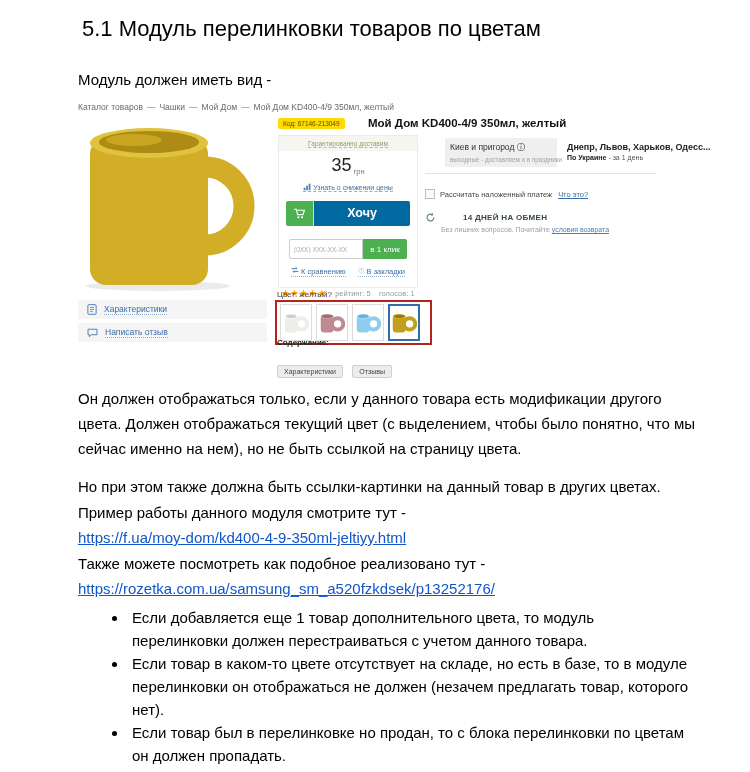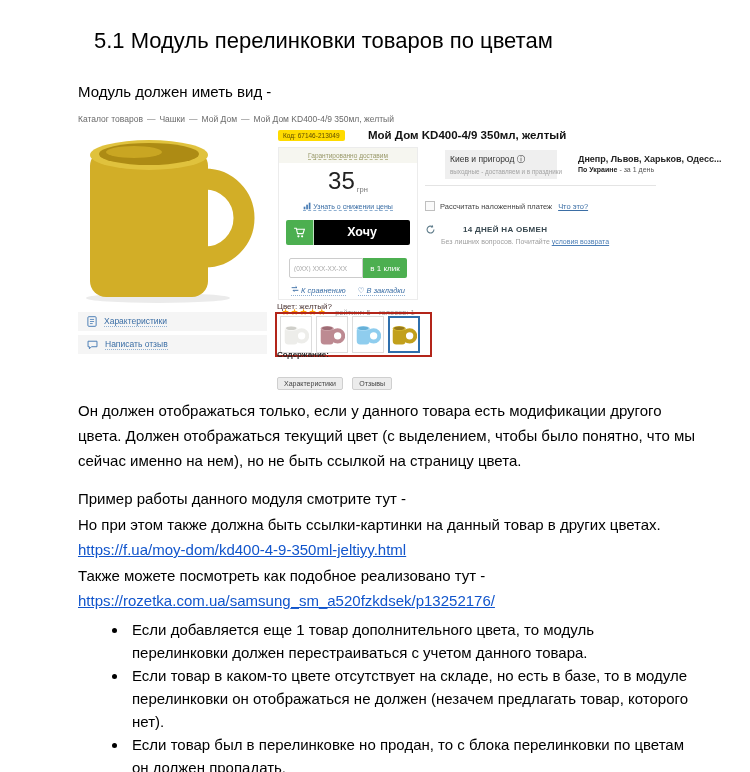--- a/index.html
+++ b/index.html
@@ -1,61 +1,61 @@
 <!DOCTYPE html>
 <html><head>
 <meta charset="utf-8">
 <style>
   html,body{margin:0;padding:0;}
   body{
     width:750px;height:772px;overflow:hidden;background:#ffffff;
     font-family:"Liberation Sans","DejaVu Sans",sans-serif;color:#000;
   }
   .doc{padding:12px 72px 0 78px;}
-  h1{font-size:22px;font-weight:400;margin:16px;line-height:26px;}
+  h1{font-size:22px;font-weight:400;margin:4px;line-height:26px;}
   .goal{margin:18px 0 0 0;font-size:15px;line-height:25px;}
   .b{font-weight:700;}
   .intro{margin:25px 0 0 0;font-size:15px;line-height:25px;}
 
   
   .shot{position:relative;width:580px;height:278px;margin-top:10px;font-family:"Liberation Sans","DejaVu Sans",sans-serif;}
   .crumbs{position:absolute;left:0;top:0;font-size:8.5px;color:#6a6a6a;white-space:nowrap;}
   .crumbs .sep{margin:0 4px;color:#8a8a8a;}
   .mug-photo{position:absolute;left:0;top:14px;width:190px;height:178px;}
   .badge{position:absolute;left:200px;top:16px;background:#ffdb00;color:#5f4c00;font-size:6.5px;padding:2px 5px;border-radius:2px;}
   .ptitle{position:absolute;left:290px;top:15px;font-size:11.5px;font-weight:700;color:#111;white-space:nowrap;}
 
   .pricecard{position:absolute;left:200px;top:33px;width:140px;height:153px;border:1px solid #ececec;background:#fff;box-sizing:border-box;text-align:center;}
   .gbar{height:15px;line-height:15px;background:#f6f6f0;font-size:6.5px;color:#99996a;}
   .gbar span{border-bottom:1px dashed #b9b98f;cursor:pointer;}
   .price{margin-top:4px;}
-  .pnum{font-size:24px;color:#222;}
+  .pnum{font-size:18px;color:#222;}
   .pcur{font-size:7.5px;color:#777;position:relative;top:3px;margin-left:2px;}
   .droplink{display:inline-block;margin-top:3px;font-size:7px;color:#3b6ea5;border-bottom:1px dashed #8fb0d2;cursor:pointer;}
   .droplink svg{vertical-align:-1px;margin-right:2px;}
   .buybtn{margin:7px auto 0 auto;width:124px;height:25px;display:flex;cursor:pointer;border-radius:2px;overflow:hidden;}
   .cartseg{width:27px;background:#4caf50;display:flex;align-items:center;justify-content:center;border-right:1px solid rgba(255,255,255,.65);}
-  .buylabel{flex:1;background:#000000;color:#fff;font-size:12.5px;font-weight:700;line-height:25px;}
+  .buylabel{flex:1;background:#0369a1;color:#fff;font-size:12.5px;font-weight:700;line-height:25px;}
   .clickrow{margin-top:13px;display:flex;justify-content:center;align-items:flex-end;}
   .clickrow input{width:74px;height:20px;box-sizing:border-box;border:1px solid #ccc;border-radius:2px 0 0 2px;font-size:6.5px;padding:0 0 0 4px;color:#333;font-family:inherit;}
   .clickrow input::placeholder{color:#aaa;}
   .oneclick{width:44px;height:20px;background:#4caf50;color:#fff;border:none;font-size:8px;border-radius:0 2px 2px 0;cursor:pointer;font-family:inherit;}
   .cmprow{margin-top:7px;font-size:7.5px;}
-  .cmprow a{color:#3b6ea5;text-decoration:none;border-bottom:1px dotted #8fb0d2;cursor:pointer;margin:0 5px;font-style:italic;}
+  .cmprow a{color:#3b6ea5;text-decoration:none;border-bottom:1px dotted #8fb0d2;cursor:pointer;margin:0 5px;}
   .cmprow .ic{color:#3b6ea5;margin-right:2px;border-bottom:none;}
   .raterow{margin-top:6px;}
   .stars{font-size:9px;color:#ff9d00;letter-spacing:1px;}
   .ratetxt{font-size:7.5px;color:#9a9a9a;margin-left:4px;}
 
   .delv{position:absolute;left:347px;top:36px;width:231px;}
   .tabs{display:flex;padding-left:20px;}
   .tab1{width:112px;background:#efefef;padding:4px 5px;box-sizing:border-box;cursor:pointer;}
   .t1{font-size:8.5px;color:#333;}
   .t1sub{font-size:6.3px;color:#a3a3a3;margin-top:2px;white-space:nowrap;}
-  .tab2{margin-left:21px;padding:4px 0;cursor:pointer;}
+  .tab2{margin-left:10px;padding:4px 0;cursor:pointer;}
   .t2{font-size:9px;font-weight:700;color:#222;white-space:nowrap;}
   .t2sub{font-size:7px;color:#555;margin-top:2px;}
   .t2sub .bb{font-weight:700;color:#222;}
   .dline{border-top:1px solid #e4e4e4;margin-top:6px;}
   .opts{margin-top:6px;}
   .opt{font-size:7.2px;color:#555;line-height:13px;white-space:nowrap;}
   .codrow{margin-top:15px;display:flex;align-items:center;}
   .cb{width:8px;height:8px;border:1px solid #bfbfbf;background:#fafafa;display:inline-block;cursor:pointer;}
   .codlbl{font-size:7.5px;color:#444;margin-left:5px;}
   .codlink{font-size:7.5px;color:#3b6ea5;text-decoration:underline;margin-left:6px;cursor:pointer;}
@@ -228,22 +228,22 @@
     <div class="contents-label">Содержание:</div>
     <div class="chips">
       <span class="chip">Характеристики</span>
       <span class="chip">Отзывы</span>
     </div>
   </div>
 
   <p class="para">Он должен отображаться только, если у данного товара есть модификации другого цвета. Должен отображаться текущий цвет (с выделением, чтобы было понятно, что мы сейчас именно на нем), но не быть ссылкой на страницу цвета.</p>
 
   <div class="pgroup">
+    <div>Но при этом также должна быть ссылки-картинки на данный товар в других цветах.</div>
     <div>Пример работы данного модуля смотрите тут -</div>
-    <div>Но при этом также должна быть ссылки-картинки на данный товар в других цветах.</div>
     <div><a>https://f.ua/moy-dom/kd400-4-9-350ml-jeltiyy.html</a></div>
     <div>Также можете посмотреть как подобное реализовано тут -</div>
     <div><a>https://rozetka.com.ua/samsung_sm_a520fzkdsek/p13252176/</a></div>
   </div>
 
   <ul class="bullets">
     <li>Если добавляется еще 1 товар дополнительного цвета, то модуль перелинковки должен перестраиваться с учетом данного товара.</li>
     <li>Если товар в каком-то цвете отсутствует на складе, но есть в базе, то в модуле перелинковки он отображаться не должен (незачем предлагать товар, которого нет).</li>
     <li>Если товар был в перелинковке но продан, то с блока перелинковки по цветам он должен пропадать.</li>
   </ul>

